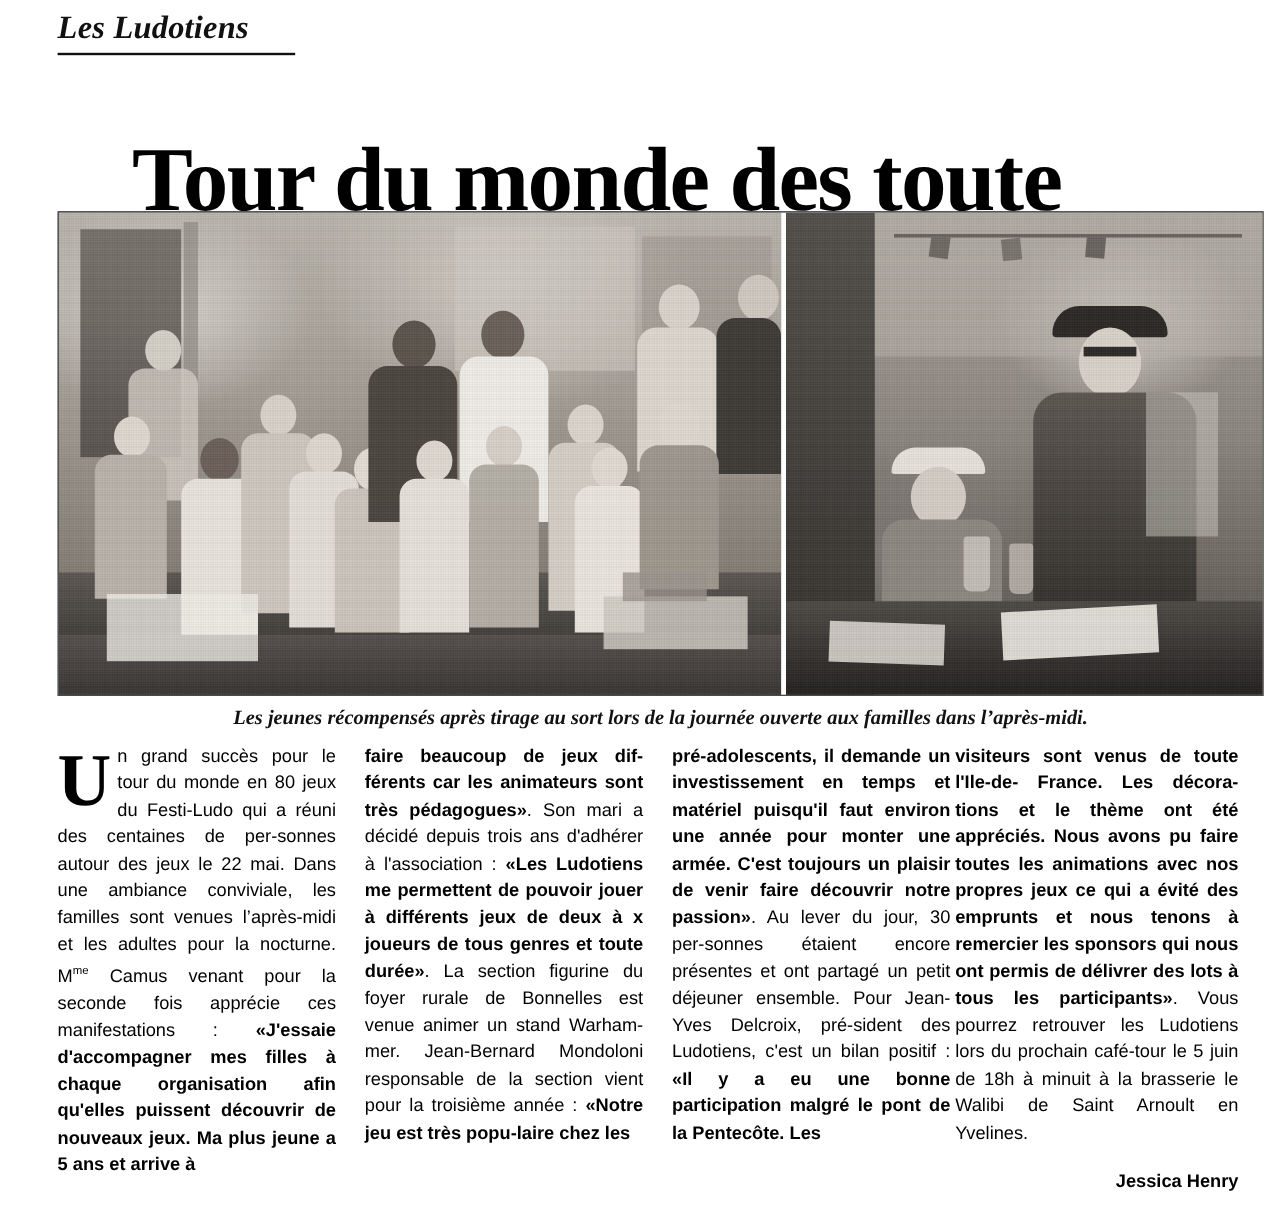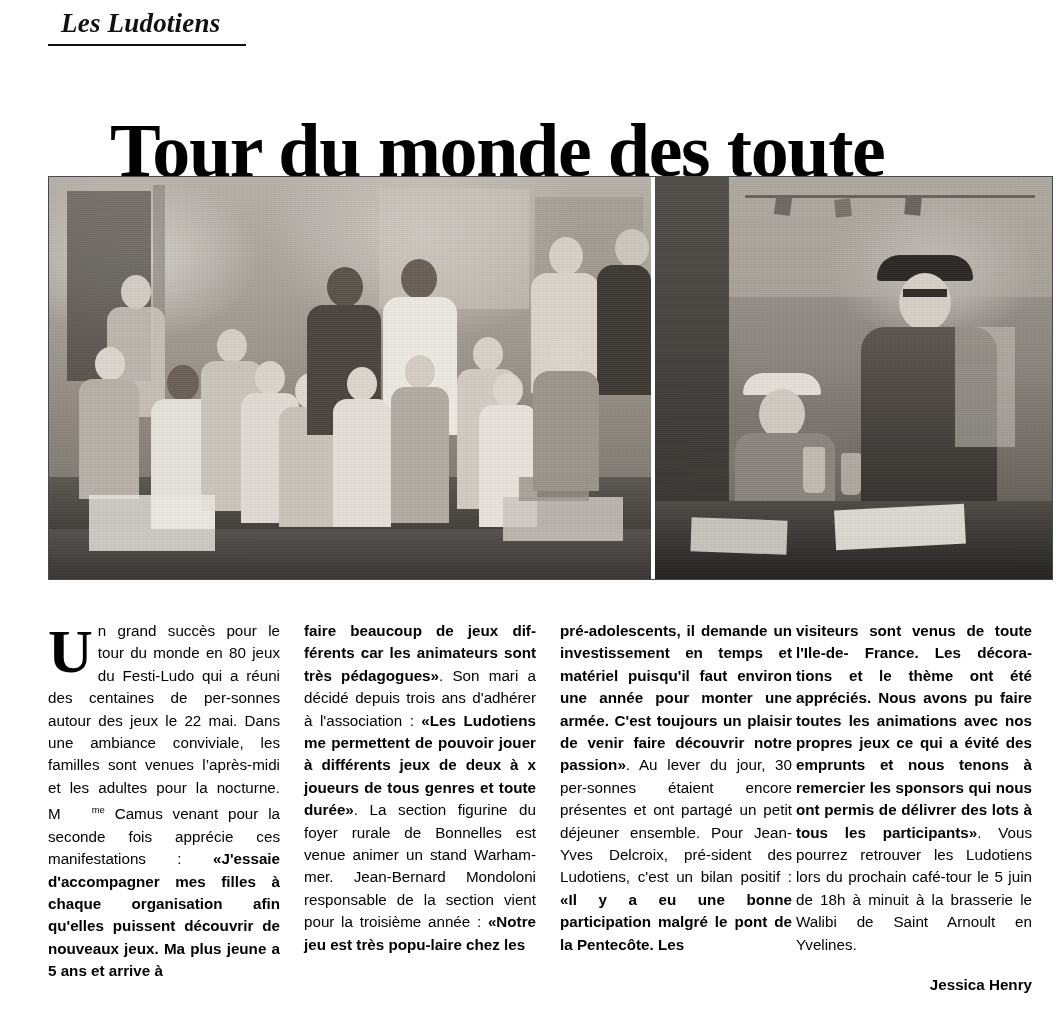--- a/index.html
+++ b/index.html
@@ -19,21 +19,21 @@
   .page {
     position: absolute;
     left: 0; top: 0;
     width: 1061px;
     height: 1022px;
   }
 
   
   .kicker {
     position: absolute;
-    left: 61px;
+    left: 48px;
     top: 8px;
     font-family: "Liberation Serif", serif;
     font-style: italic;
     font-weight: 700;
     font-size: 27px;
     letter-spacing: 0.2px;
     color: #111;
   }
   .kicker-rule {
     position: absolute;
@@ -156,21 +156,21 @@
   .dropcap {
     float: left;
     font-family: "Liberation Serif", serif;
     font-weight: 700;
     font-size: 62px;
     line-height: 50px;
     padding: 4px 5px 0 0;
     margin-top: 2px;
   }
   .b { font-weight: 700; }
-  .sup { font-size: 9.5px; vertical-align: super; margin-left: 31px; }
+  .sup { font-size: 9.5px; vertical-align: super; }
   .byline {
     display: block;
     text-align: right;
     font-weight: 700;
     margin-top: 18px;
   }
 </style>
 </head>
 <body>
 
@@ -271,20 +271,21 @@
         <div class="rect" style="left:180px;top:330px;width:130px;height:40px;background:#efece6;opacity:.9;transform:rotate(-3deg);"></div>
         <div class="rect" style="left:36px;top:342px;width:96px;height:34px;background:#e3ded7;opacity:.85;transform:rotate(2deg);"></div>
 
         <div class="rect" style="left:148px;top:270px;width:22px;height:46px;background:#cfcac2;opacity:.8;border-radius:3px 3px 6px 6px;"></div>
         <div class="rect" style="left:186px;top:276px;width:20px;height:42px;background:#c5c0b8;opacity:.75;border-radius:3px 3px 6px 6px;"></div>
       </div>
       <div class="grain"></div>
     </div>
   </div>
 
+  <div class="caption">Les jeunes récompensés après tirage au sort lors de la journée ouverte aux familles dans l’après-midi.</div>
 
   <div class="cols">
 
     <div class="col col1">
       <p><span class="dropcap">U</span><span>n grand succès pour le tour du monde en 80 jeux du  Festi-Ludo qui a réuni des centaines de per-sonnes autour des jeux le 22 mai. Dans une ambiance conviviale, les familles sont venues l’après-midi et les adultes pour la nocturne. M</span><span class="sup">me</span><span> Camus venant pour la seconde fois apprécie ces manifestations : </span><span class="b">«J'essaie d'accompagner mes filles à chaque organisation afin qu'elles puissent découvrir de nouveaux jeux. Ma plus jeune a 5 ans et arrive à</span></p>
     </div>
 
     <div class="col col2">
       <p><span class="b">faire beaucoup de jeux dif-férents car les animateurs sont très pédagogues»</span><span>. Son mari a décidé depuis trois ans d'adhérer à l'association : </span><span class="b">«Les Ludotiens me permettent de pouvoir jouer à différents jeux de deux à x joueurs de tous genres et toute durée»</span><span>. La section figurine du foyer rurale de Bonnelles est venue animer un stand Warham-mer. Jean-Bernard Mondoloni responsable de la section vient pour la troisième année : </span><span class="b">«Notre jeu est très popu-laire chez les</span></p>
     </div>

